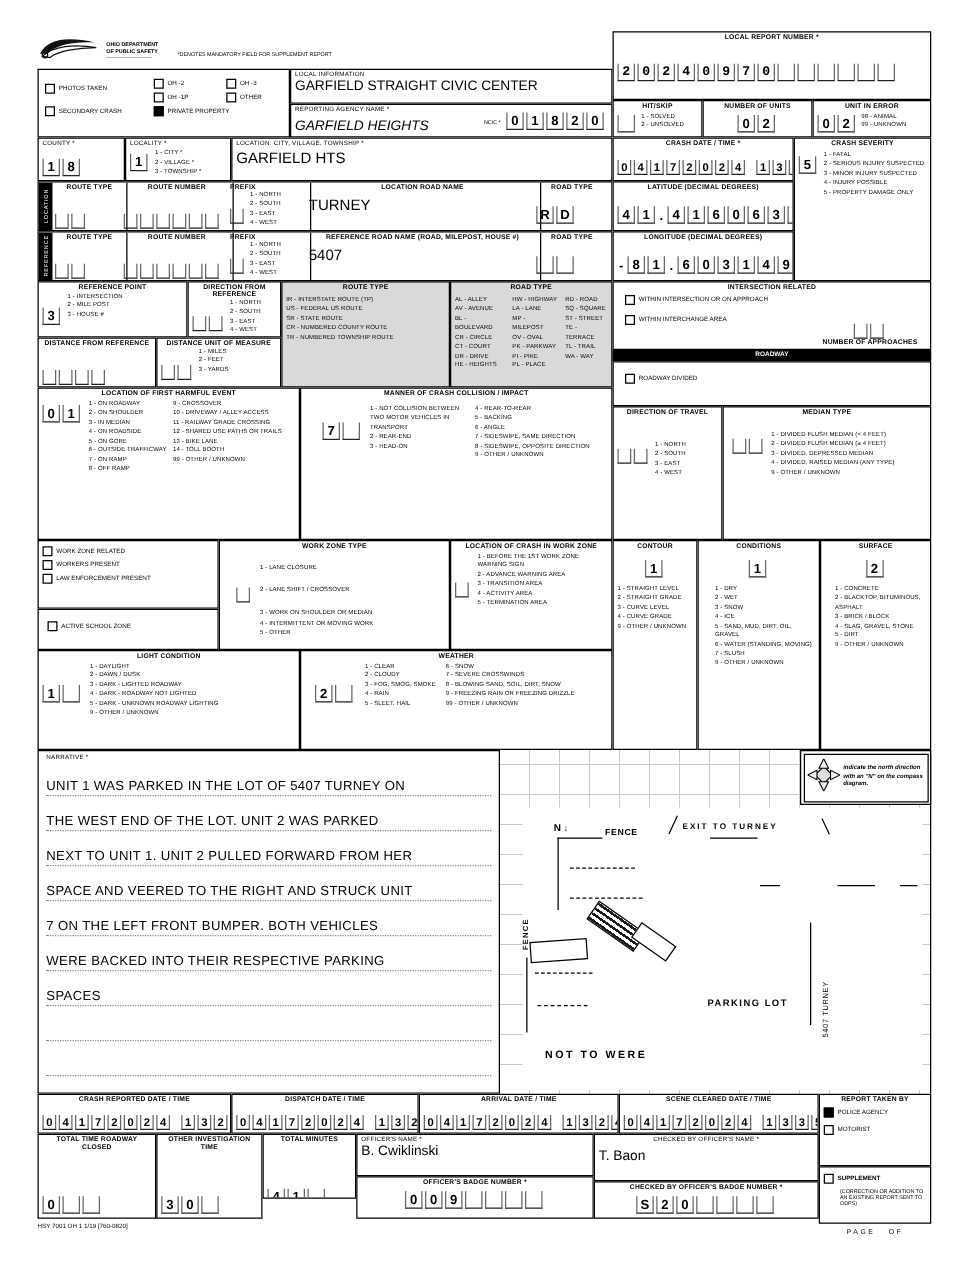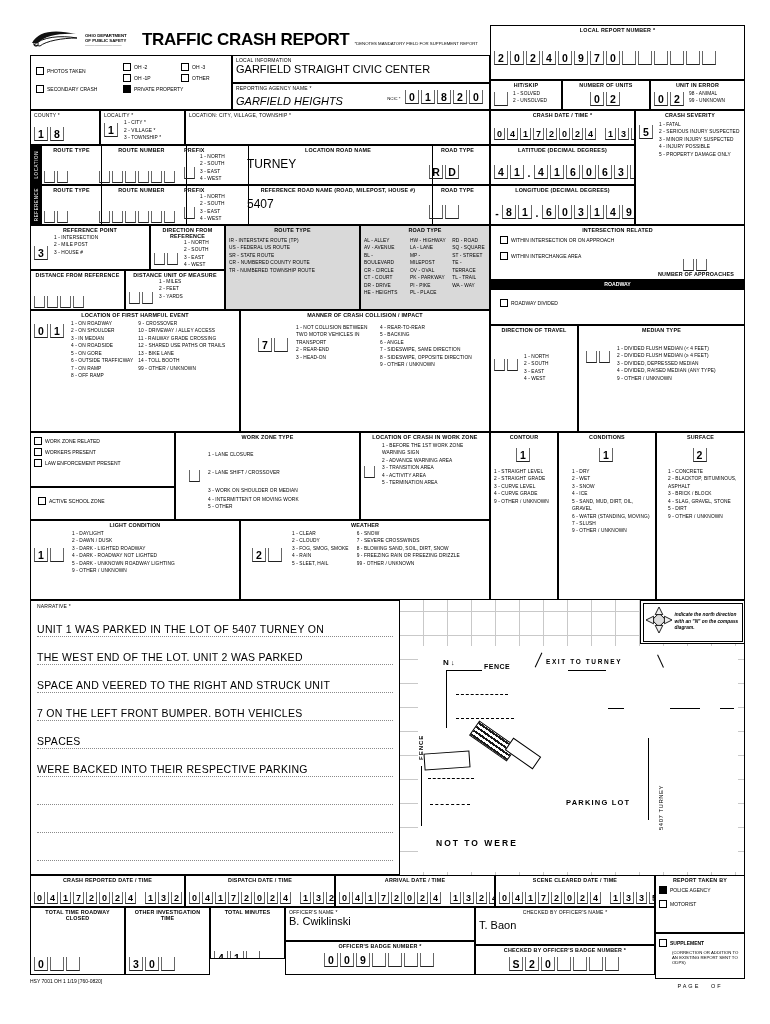--- a/index.html
+++ b/index.html
@@ -58,27 +58,26 @@
         <path d="M2 16 C8 4 24 2 46 7 C30 6 14 9 8 16 Z" fill="#111"></path>
         <path d="M4 18 C12 10 30 8 47 11 C32 11 16 14 10 19 Z" fill="none" stroke="#111" stroke-width="1"></path>
         <circle cx="6" cy="17" r="2.2" fill="none" stroke="#111" stroke-width="1"></circle>
       </svg>
     </span>
     <span style="width:52px;">
       <div class="tiny" style="font-weight:700;">OHIO DEPARTMENT</div>
       <div class="tiny" style="font-weight:700;">OF PUBLIC SAFETY</div>
       <div class="tiny" style="color:#555;">────────────</div>
     </span>
-    <span class="big-title">TRAFFIC CRASH REPORT</span>
     <span class="tiny" style="margin-top:6px;">*DENOTES MANDATORY FIELD FOR SUPPLEMENT REPORT</span>
   </div>
 
   <div class="bx" style="left:460px;top:0;width:255px;height:55px;">
     <div class="ttl">LOCAL REPORT NUMBER *</div>
-    <div class="dgs" style="margin-top:14px;"><span class="dg">2</span><span class="dg">0</span><span class="dg">2</span><span class="dg">4</span><span class="dg">0</span><span class="dg">9</span><span class="dg">7</span><span class="dg">0</span><span class="dg"></span><span class="dg"></span><span class="dg"></span><span class="dg"></span><span class="dg"></span><span class="dg"></span></div>
+    <div class="dgs" style="margin-top:14px;font-family:Liberation Mono, monospace;"><span class="dg">2</span><span class="dg">0</span><span class="dg">2</span><span class="dg">4</span><span class="dg">0</span><span class="dg">9</span><span class="dg">7</span><span class="dg">0</span><span class="dg"></span><span class="dg"></span><span class="dg"></span><span class="dg"></span><span class="dg"></span><span class="dg"></span></div>
   </div>
 
   <div class="bx" style="left:0;top:30px;width:202px;height:55px;">
     <div style="position:absolute;left:5px;top:8px;">
       <div class="cbr">
             <span class="cb"></span>
             <span>PHOTOS TAKEN</span>
           </div>
       <div class="cbr" style="margin-top:10px;">
             <span class="cb"></span>
@@ -154,20 +153,21 @@
     <div class="lb">LOCALITY *</div>
     <div style="display:flex;gap:4px;align-items:flex-start;margin-top:1px;">
       <span class="dgs"><span class="dg">1</span></span>
       <span class="op">1 - CITY *
 2 - VILLAGE *
 3 - TOWNSHIP *</span>
     </div>
   </div>
   <div class="bx" style="left:155px;top:85px;width:305px;height:35px;">
     <div class="lb">LOCATION: CITY, VILLAGE, TOWNSHIP *</div>
+    <div class="vl" style="font-size:12px;margin-top:2px;">GARFIELD HTS</div>
   </div>
 
   <div class="bx" style="left:460px;top:85px;width:145px;height:35px;">
     <div class="ttl">CRASH DATE / TIME *</div>
     <div class="dgs sm" style="margin-top:4px;"><span class="dg">0</span><span class="dg">4</span><span class="dg">1</span><span class="dg">7</span><span class="dg">2</span><span class="dg">0</span><span class="dg">2</span><span class="dg">4</span><span class="dg sp"></span><span class="dg">1</span><span class="dg">3</span><span class="dg">2</span></div>
   </div>
   <div class="bx" style="left:605px;top:85px;width:110px;height:115px;">
     <div class="ttl">CRASH SEVERITY</div>
     <div style="display:flex;gap:4px;margin-top:3px;">
       <span class="dgs"><span class="dg">5</span></span>
@@ -508,24 +508,25 @@
 9 - FREEZING RAIN OR FREEZING DRIZZLE
 99 - OTHER / UNKNOWN</span>
     </div>
   </div>
 
   <div class="bx" style="left:0;top:575px;width:370px;height:275px;padding:2px 6px;">
     <div class="lb">NARRATIVE *</div>
     <div>
           <div class="nline">UNIT 1 WAS PARKED IN THE LOT OF 5407 TURNEY ON</div>
           <div class="nline">THE WEST END OF THE LOT.  UNIT 2 WAS PARKED</div>
+          <div class="nline">NEXT TO UNIT 1.  UNIT 2 PULLED FORWARD FROM HER</div>
           <div class="nline">SPACE AND VEERED TO THE RIGHT AND STRUCK UNIT</div>
           <div class="nline">7 ON THE LEFT FRONT BUMPER.  BOTH VEHICLES</div>
+          <div class="nline">WERE BACKED INTO THEIR RESPECTIVE PARKING</div>
           <div class="nline">SPACES</div>
-          <div class="nline">WERE BACKED INTO THEIR RESPECTIVE PARKING</div>
           <div class="nline"></div>
           <div class="nline"></div>
           <div class="nline"></div>
         </div>
   </div>
 
   <div id="diagram" style="left:370px;top:575px;width:345px;height:275px;">
 
     <div style="position:absolute;left:240px;top:0;width:105px;height:44px;border:1.5px solid #000;background:#fff;box-sizing:border-box;">
       <div style="position:absolute;inset:1.5px;border:1px solid #000;display:flex;align-items:center;gap:3px;padding:1px 2px;box-sizing:border-box;">

